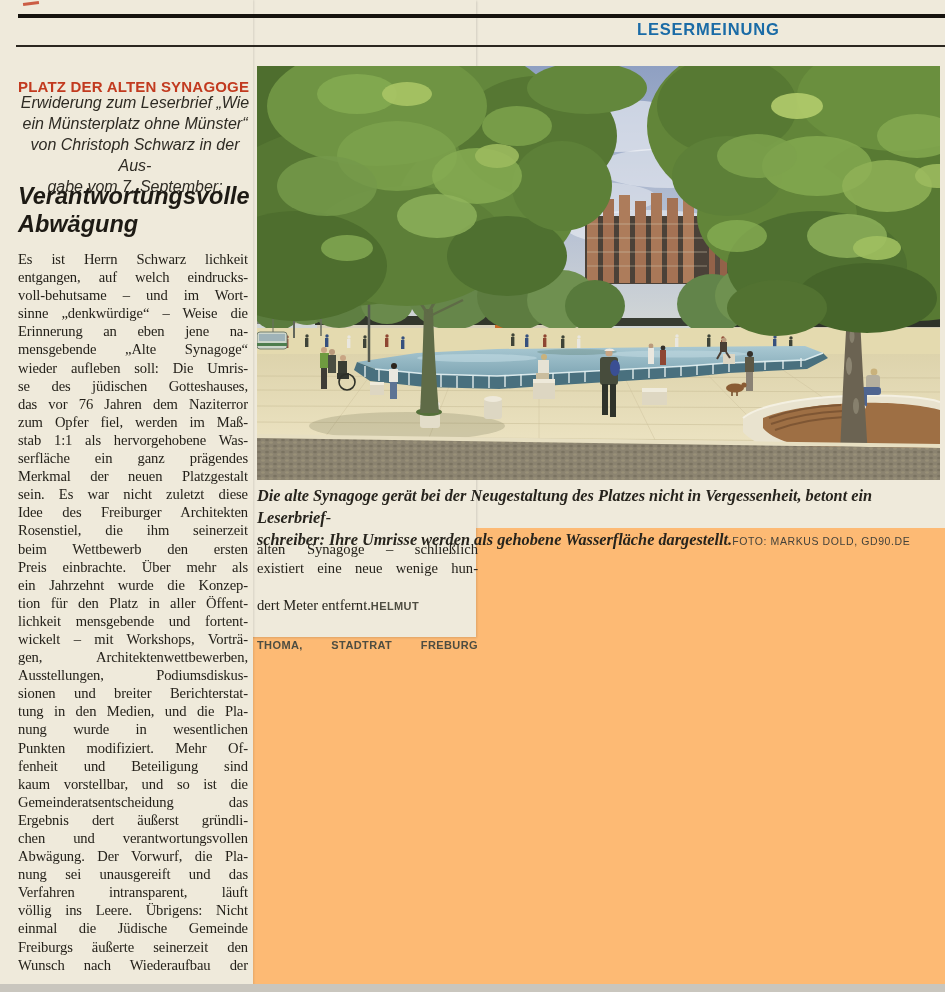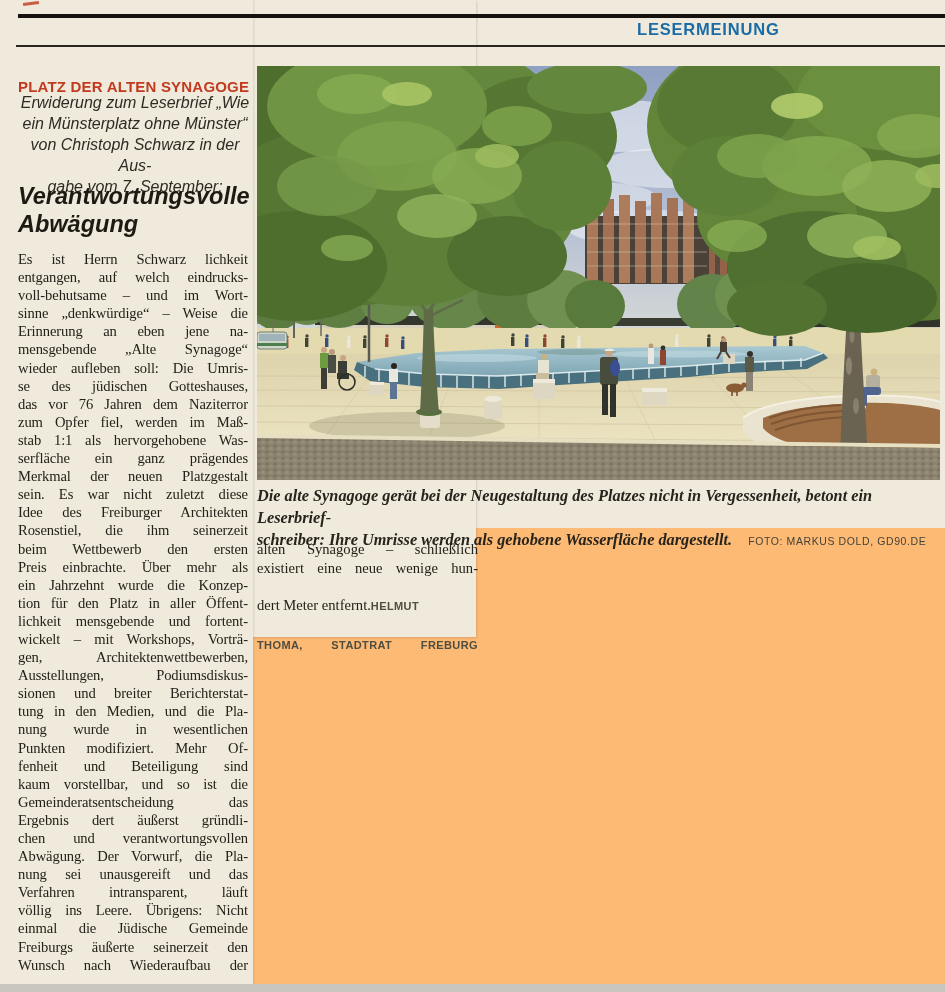--- a/index.html
+++ b/index.html
@@ -29,21 +29,21 @@
     font-style:italic;font-weight:bold;font-size:23.5px;line-height:28px;color:#1d1a14;}
   #body-col{position:absolute;left:18px;top:250px;width:230px;font-size:14.6px;line-height:18.1px;
     letter-spacing:-.1px;}
   .jline{text-align:justify;text-align-last:justify;white-space:nowrap;}
   #intro .t-line{text-align:center;}
   
   #caption{position:absolute;left:257px;top:485px;width:684px;font-style:italic;font-weight:600;
     font-size:16.3px;line-height:22px;color:#27241d;}
   #caption-line2{display:flex;justify-content:flex-start;align-items:baseline;}
   #photo-credit{font-style:normal;font-weight:normal;font-family:"Liberation Sans",sans-serif;
-    font-size:10.5px;letter-spacing:.6px;color:#44423a;margin-left:16px;}
+    font-size:10.5px;letter-spacing:.6px;color:#44423a;}
   
   #cont-col{position:absolute;left:257px;top:540px;width:221px;font-size:14.6px;line-height:18.6px;}
   .author{font-family:"Liberation Sans",sans-serif;font-weight:bold;font-size:11px;
     letter-spacing:.4px;color:#4e4d41;margin-top:20px;}
   #cont-line3{display:flex;align-items:baseline;white-space:nowrap;}
   #author-line{text-align:justify;text-align-last:justify;}
   #photo-frame{position:absolute;left:257px;top:66px;width:683px;height:414px;}
 </style>
 </head>
 <body>

